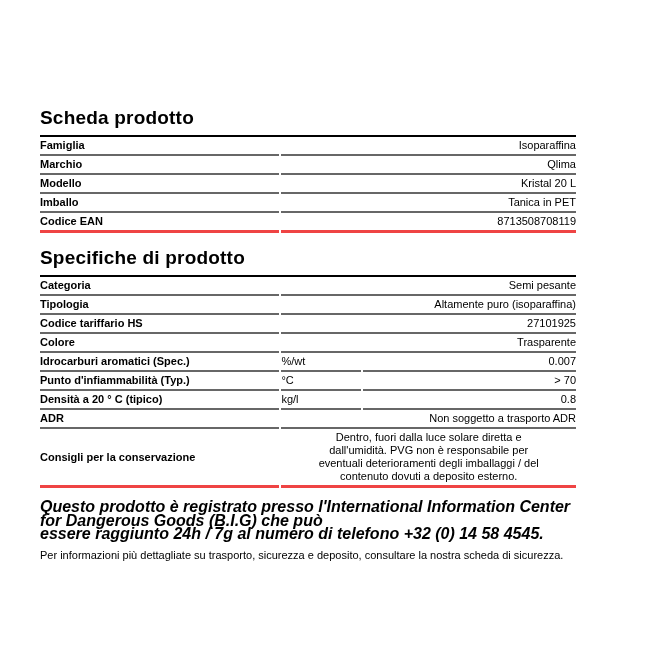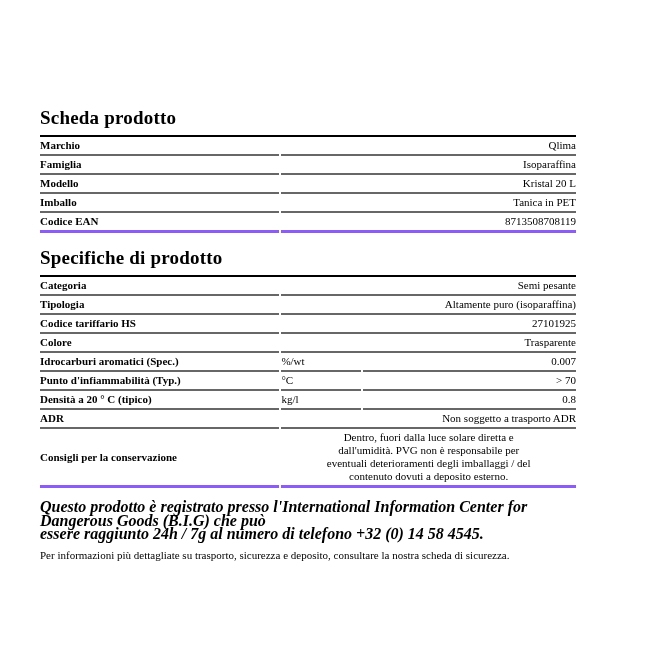--- a/index.html
+++ b/index.html
@@ -12,21 +12,20 @@
     height: 650px;
     overflow: hidden;
     font-family: "Liberation Sans", sans-serif;
     color: #000000;
   }
   .page {
     box-sizing: border-box;
     width: 614px;
     height: 650px;
     padding: 106px 38px 0 40px;
-    font-family: Liberation Serif, serif;
   }
   .section-title {
     font-size: 19px;
     line-height: 24px;
     font-weight: 700;
     margin: 0;
     padding: 0 0 5px 0;
     border-bottom: 2px solid #000000;
     letter-spacing: 0.2px;
   }
@@ -44,21 +43,21 @@
     border-bottom: 2px solid #676767;
     font-size: 11px;
     line-height: 13px;
     padding: 2px 0;
     vertical-align: middle;
     overflow: hidden;
   }
   td.lbl { font-weight: 700; text-align: left; }
   td.unit { text-align: left; }
   td.val { text-align: right; }
-  tr.table-end td { border-bottom: 3px solid #8b5cf6; }
+  tr.table-end td { border-bottom: 3px solid #ef4444; }
   td.multiline {
     white-space: pre-line;
     line-height: 12px;
     padding: 3px 0;
     text-align: center;
   }
   .footer-notice {
     margin: 12px 0 0 0;
     font-size: 16px;
     line-height: 13.5px;
@@ -80,26 +79,26 @@
   <section>
     <h2 class="section-title">Scheda prodotto</h2>
     <table class="sheet-table">
       <colgroup>
           <col style="width:45%">
           <col style="width:15%">
           <col style="width:40%">
         </colgroup>
       <tbody>
           <tr>
+        <td class="lbl">Famiglia</td>
+        <td class="val" colspan="2">Isoparaffina</td>
+      </tr>
+      <tr>
         <td class="lbl">Marchio</td>
         <td class="val" colspan="2">Qlima</td>
-      </tr>
-      <tr>
-        <td class="lbl">Famiglia</td>
-        <td class="val" colspan="2">Isoparaffina</td>
       </tr>
       <tr>
         <td class="lbl">Modello</td>
         <td class="val" colspan="2">Kristal 20 L</td>
       </tr>
       <tr>
         <td class="lbl">Imballo</td>
         <td class="val" colspan="2">Tanica in PET</td>
       </tr>
       <tr class="table-end">

